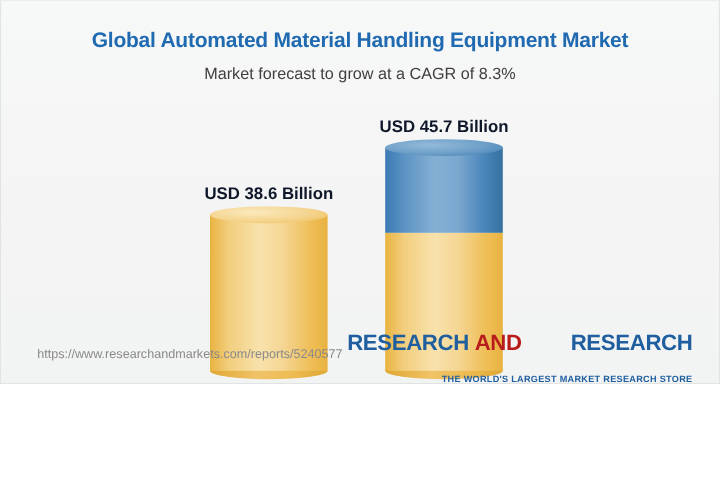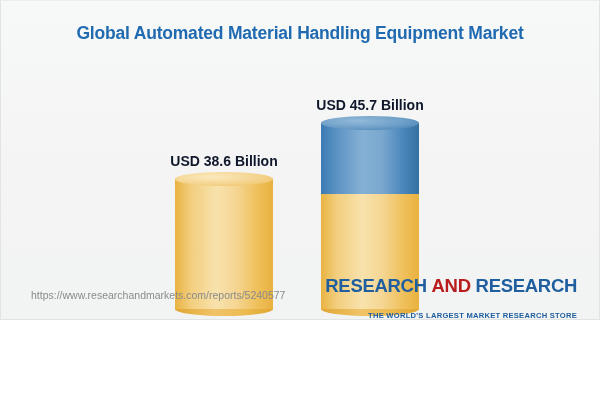--- a/index.html
+++ b/index.html
@@ -181,38 +181,39 @@
     text-align: right;
   }
   .brand-name {
     font-size: 18.5px;
     font-weight: bold;
     letter-spacing: -0.3px;
     line-height: 1.05;
     white-space: nowrap;
   }
   .brand-name .w-research,
-  .brand-name .w-markets { color: #1f5fa0; }
+  .brand-name .w-markets { color: #1f5fa0; margin-left: 36px; }
   .brand-name .w-and     { color: #b91c1c; }
   .brand-tagline {
     margin-top: 16px;
     font-size: 7.6px;
     font-weight: bold;
     letter-spacing: 0.25px;
     color: #1f5fa0;
     white-space: nowrap;
   }
 </style>
 </head>
 <body>
 
 <div class="card">
 
   <div class="title">Global Automated Material Handling Equipment Market</div>
 
+  <div class="subtitle">Market forecast to grow at a CAGR of 8.3%</div>
 
   <div class="plot">
 
     <div class="bar-group g0">
       <div class="value-label">USD 38.6 Billion</div>
 
       <div class="cylinder c0">
         <div class="seg gold" style="top:0; height:130px;">
           <div class="foot"></div>
           <div class="body"></div>

